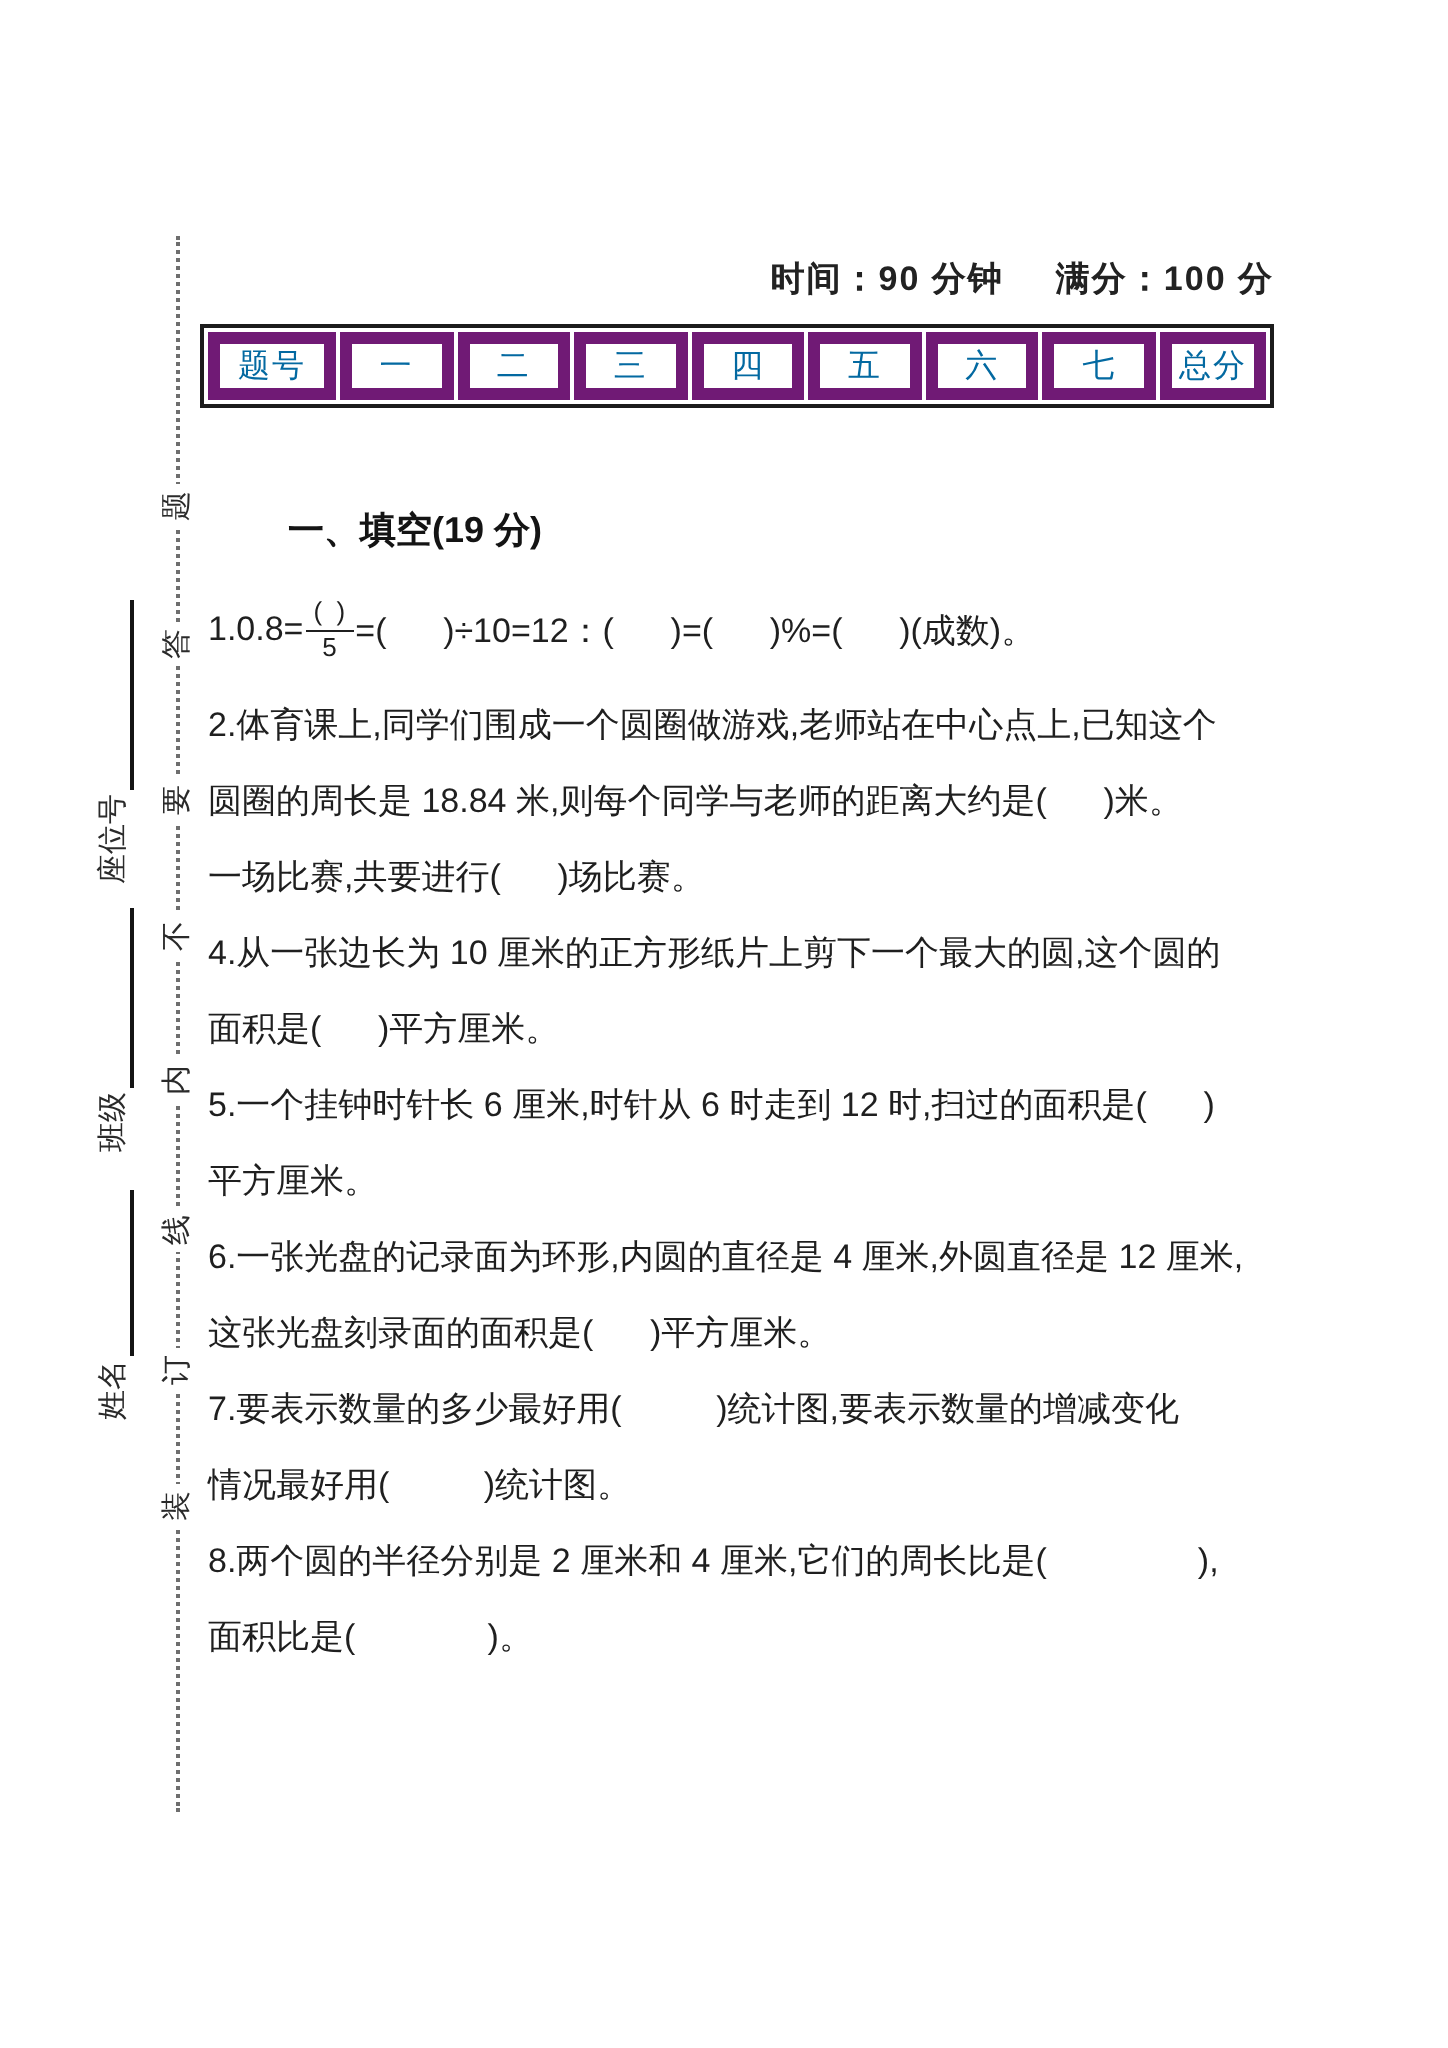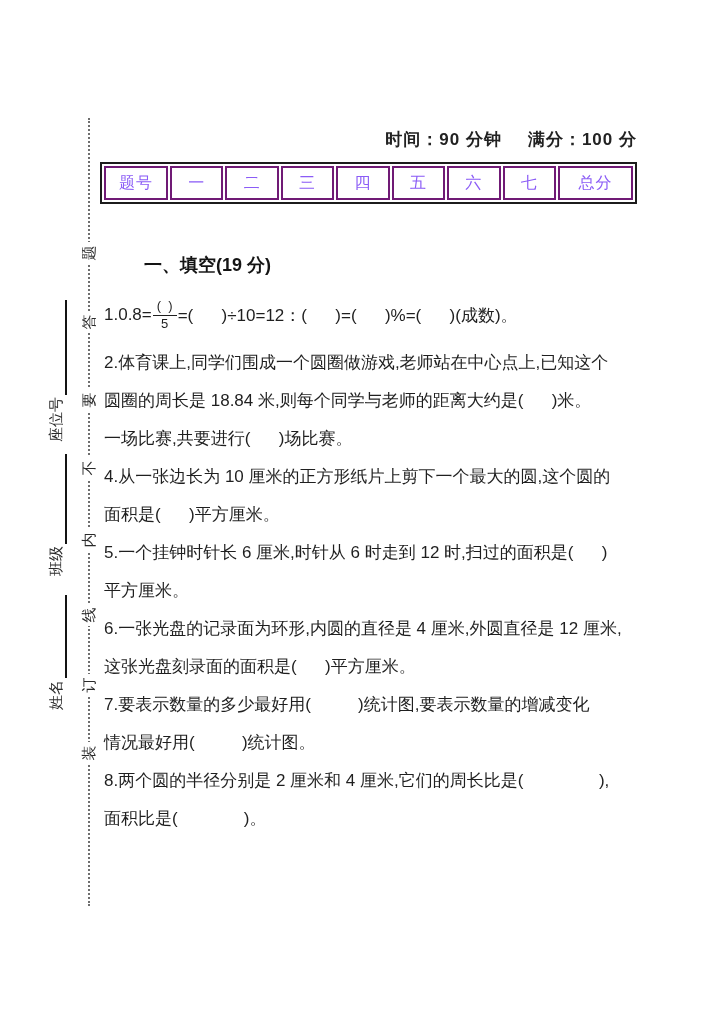--- a/index.html
+++ b/index.html
@@ -68,30 +68,30 @@
     position: absolute;
     left: 100px; top: 162px;
     width: 537px;
     border-collapse: separate;
     border-spacing: 2px;
     border: 2px solid #1c1c1c;
     table-layout: fixed;
     background: #fff;
   }
   .score-table td {
-    border: 2px solid #701a75;
+    border: 6px solid #701a75;
     height: 34px;
     text-align: center;
     vertical-align: middle;
     font-size: 16px;
-    color: #8b5cf6;
+    color: #0369a1;
     letter-spacing: 1px;
   }
   .score-table td.first-col { width: 64px; }
-  .score-table td.last-col  { width: 75px; }
+  .score-table td.last-col  { width: 53px; }
 
   
   .content {
     position: absolute;
     left: 104px; top: 246px;
     width: 548px;
   }
   .section-title {
     font-size: 18px;
     font-weight: 700;

